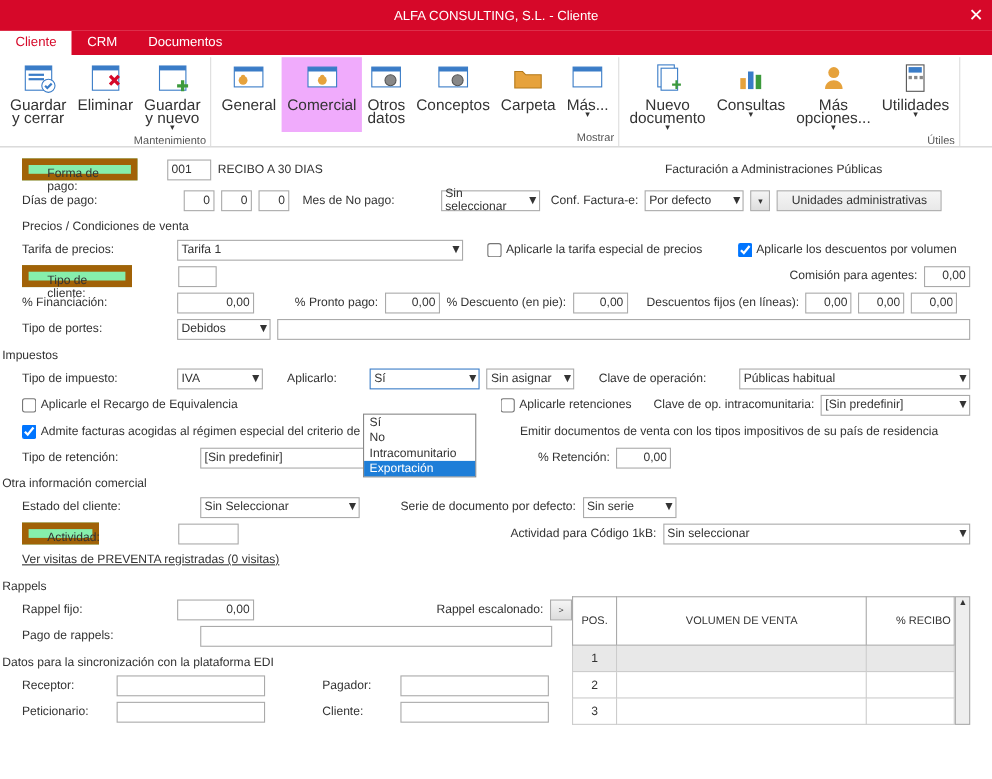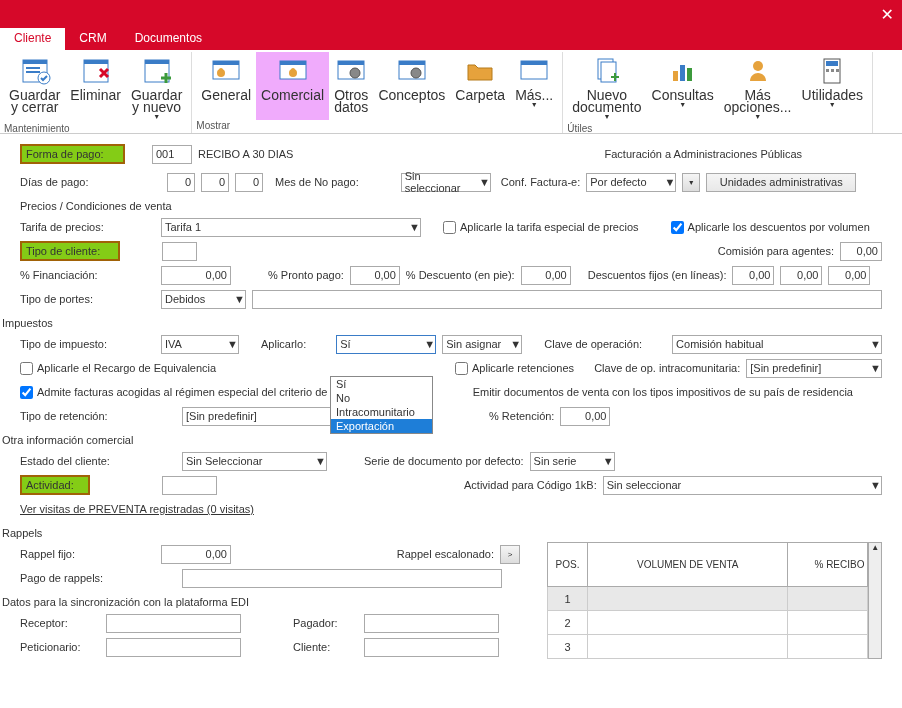--- a/index.html
+++ b/index.html
@@ -10,46 +10,47 @@
 .menutabs{background:#d60829;height:22px;display:flex}
 .menutabs .tab{padding:3px 14px;color:#fff;font-size:12px}
 .menutabs .tab.active{background:#fff;color:#d60829}
 .ribbon{background:#fff;border-bottom:1px solid #ccc;height:84px;display:flex;padding:2px 0 0 0}
 .rgroup{display:flex;flex-direction:column;border-right:1px solid #ddd;padding:0 4px}
 .rbtns{display:flex;flex:1}
 .rbtn{display:flex;flex-direction:column;align-items:center;justify-content:flex-start;min-width:44px;padding:3px 5px;cursor:pointer}
 .rbtn.pressed{background:#f0abfc}
 .rbtn .ic{width:32px;height:32px;margin-bottom:2px}
 .rbtn .lbl{text-align:center;line-height:12px;font-size:14px}
-.rgroupname{text-align:left;font-size:10px;color:#555;padding-bottom:2px}
+.rgroupname{text-align:right;font-size:10px;color:#555;padding-bottom:2px}
 .form{padding:8px 20px 8px 20px}
 .row{display:flex;align-items:center;height:24px;gap:6px}
 .lbl{font-size:11px;color:#333}
 .inp{border:1px solid #aaa;height:19px;padding:1px 3px;background:#fff}
-.btninp{border:2px solid #a16207;height:20px;padding:2px 4px;background:#84cc16}
+.btninp{border:6px solid #a16207;height:20px;padding:2px 17px;background:#86efac}
 .sel{border:1px solid #aaa;height:19px;padding:0;background:#fff;position:relative;display:flex;align-items:center;justify-content:space-between;padding-left:3px}
 .dropbtn{width:18px;height:19px;border:1px solid #aaa;display:flex;align-items:center;justify-content:center;background:linear-gradient(#f5f5f5,#ddd);font-size:8px}
 .section{font-size:11px;color:#333;margin:6px 0 3px 0}
 .chk{display:inline-flex;align-items:center;gap:4px}
 .chk input{width:13px;height:13px}
 .num{text-align:right}
 a.lnk{color:#333;text-decoration:underline}
 .dd-open{position:absolute;background:#fff;border:1px solid #888;z-index:100;width:103px;left:330px;top:376px}
 .dd-open .opt{padding:1px 5px}
 .dd-open .opt.hl{background:#1e7ed8;color:#fff}
 table.grid{border-collapse:collapse;width:100%}
 table.grid th{border:1px solid #aaa;padding:3px;font-weight:normal;background:#fff;font-size:10px}
 table.grid td{border:1px solid #ccc;padding:3px;height:24px}
 .scrollbar{width:14px;background:#eee;border:1px solid #aaa}
 svg{display:block}
 </style>
 </head>
 <body>
 
 <div class="titlebar">
+  <div class="title">ALFA CONSULTING, S.L. - Cliente</div>
   <div class="close">✕</div>
 </div>
 
 <div class="menutabs">
   <div class="tab active">Cliente</div>
   <div class="tab">CRM</div>
   <div class="tab">Documentos</div>
 </div>
 
 <div class="ribbon">
@@ -289,21 +290,21 @@
         <span>▼</span>
       </div>
   <div class="sel" style="width:80px">
         <span>Sin asignar</span>
         <span>▼</span>
       </div>
   <span style="width:10px"></span>
   <span class="lbl">Clave de operación:</span>
   <span style="width:18px"></span>
   <div class="sel" style="flex:1">
-        <span>Comisión habitual</span>
+        <span>Públicas habitual</span>
         <span>▼</span>
       </div>
 </div>
 
 <div class="row">
   <label class="chk" style="width:238px">
         <input type="checkbox" style="">
         <span>Aplicarle el Recargo de Equivalencia</span>
       </label>
   <span style="width:185px"></span>
@@ -368,21 +369,21 @@
         <span>▼</span>
       </div>
 </div>
 
 <div class="row">
   <a href="#" class="lnk">Ver visitas de PREVENTA registradas (0 visitas)</a>
 </div>
 
 <div class="section" style="margin-left:-18px">Rappels</div>
 
-<div style="display:flex;gap:27px">
+<div style="display:flex;gap:0">
   <div style="flex:0 0 500px">
     <div class="row">
       <span class="lbl" style="width:135px">Rappel fijo:</span>
       <input class="inp num" style="width: 70px;" value="0,00">
       <span style="flex:1"></span>
       <span class="lbl">Rappel escalonado:</span>
       <div class="dropbtn" style="width:20px">&gt;</div>
     </div>
     <div class="row">
       <span class="lbl" style="width:135px">Pago de rappels:</span>

